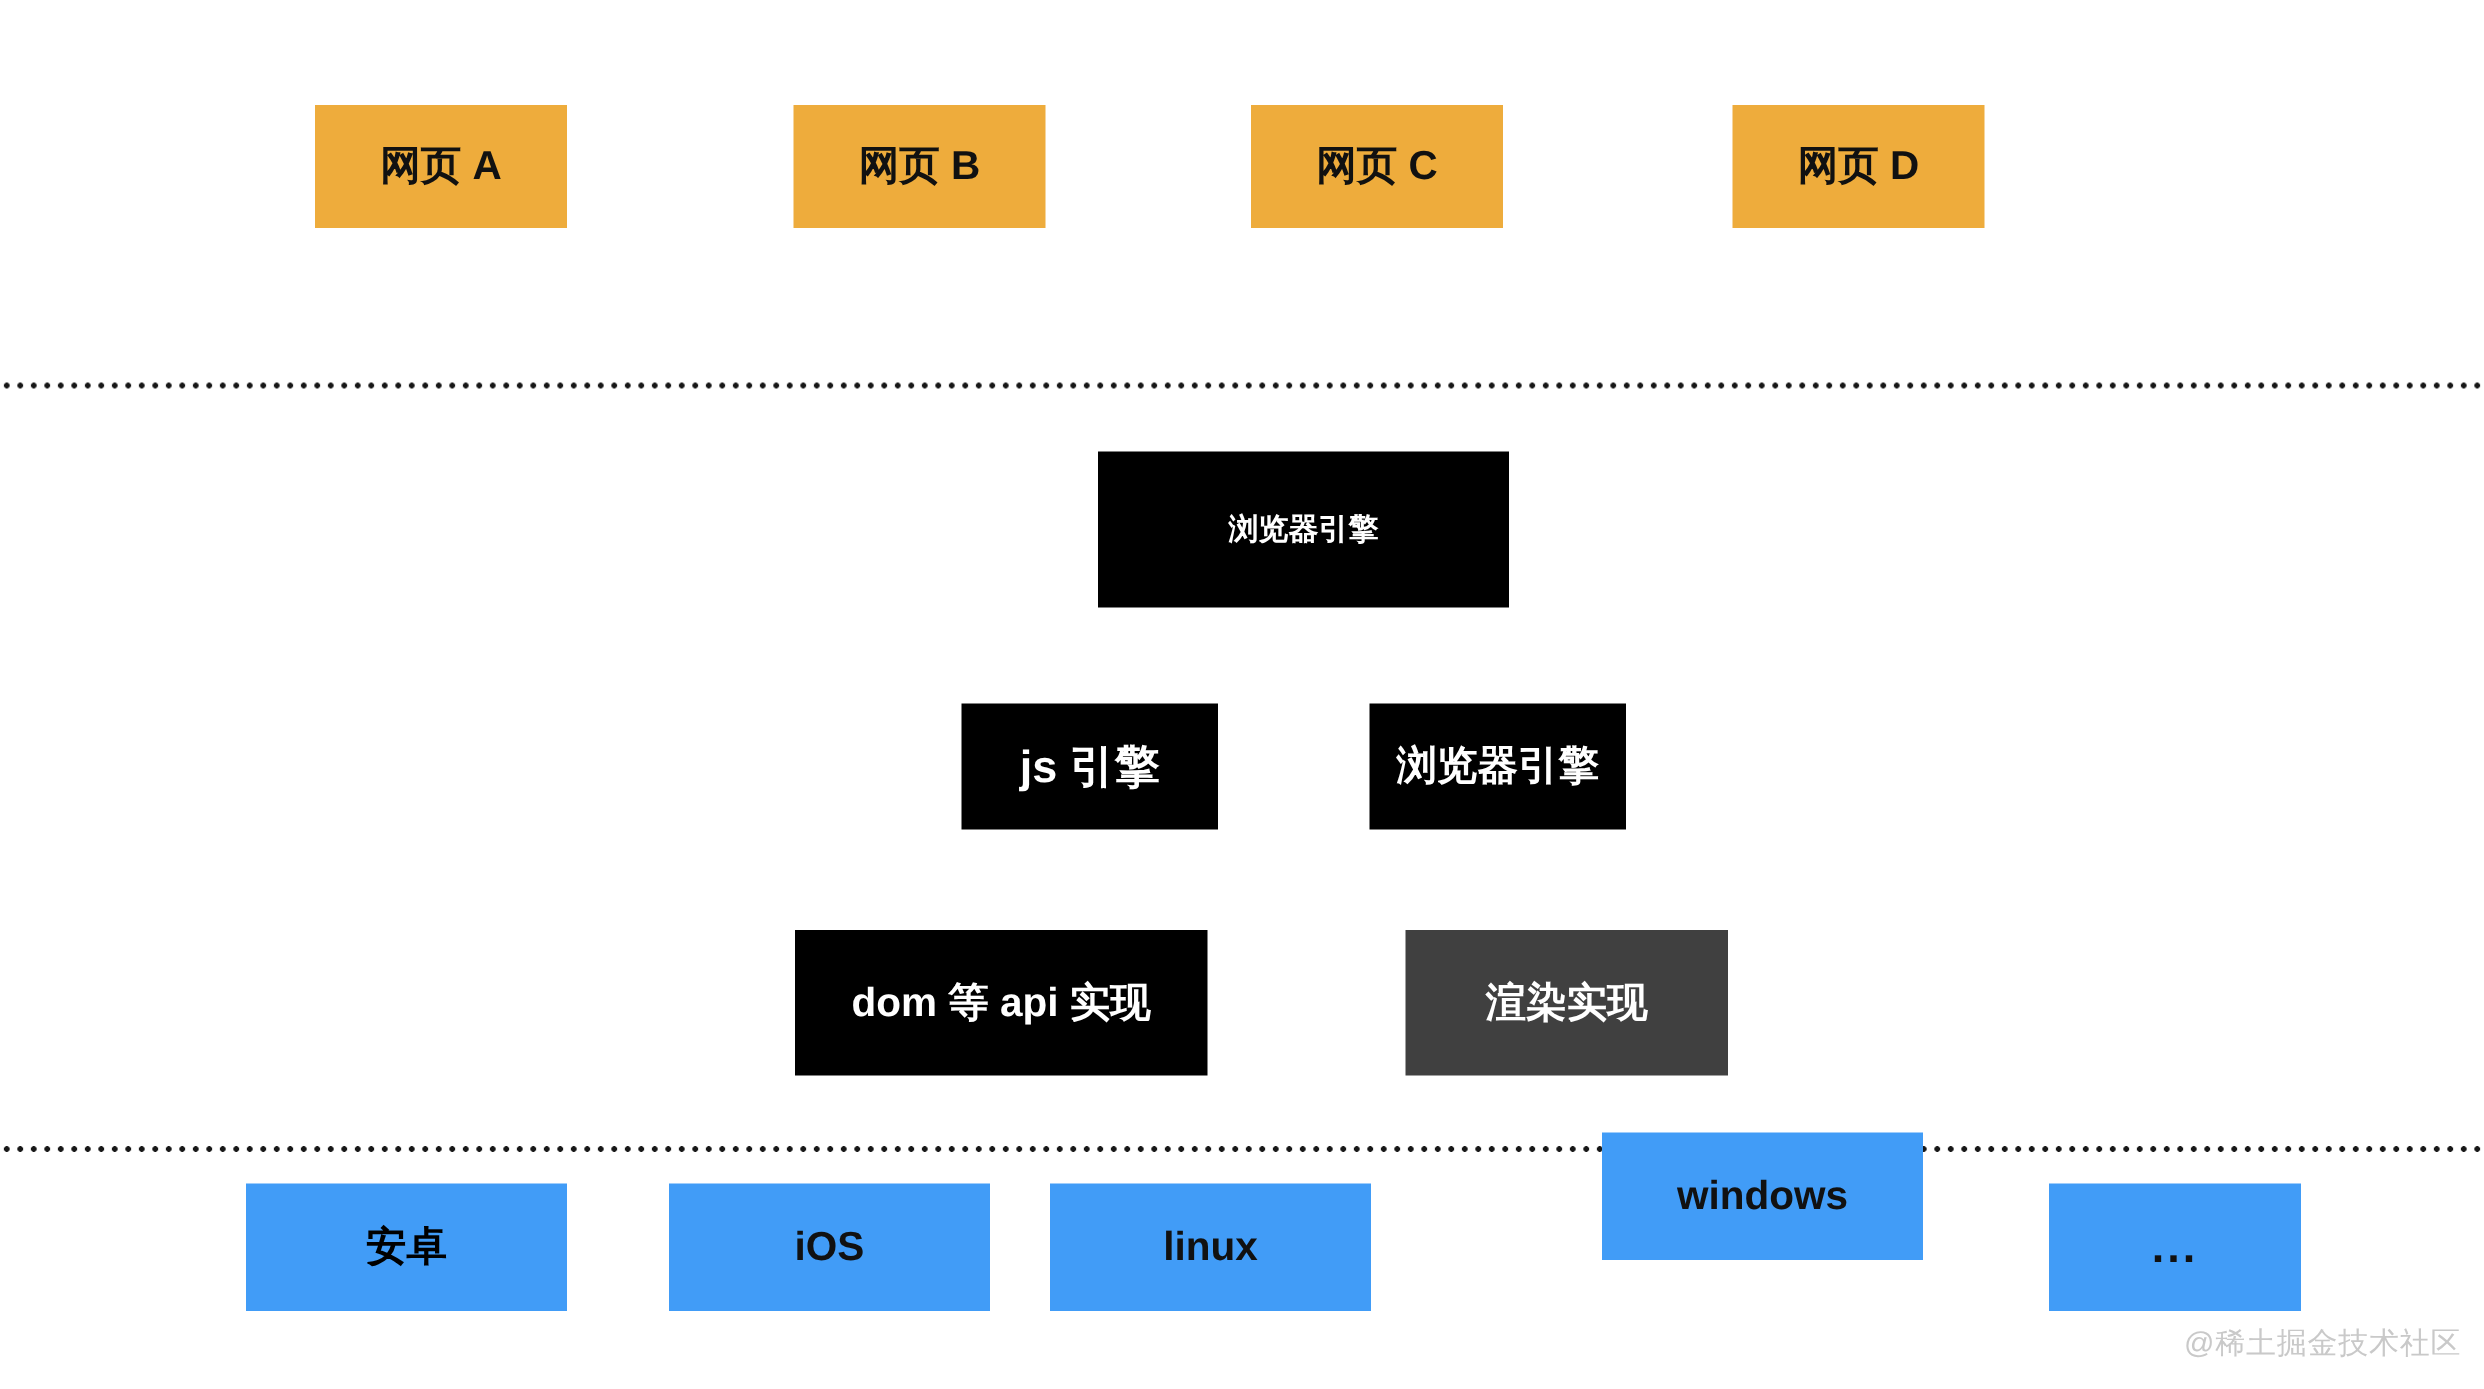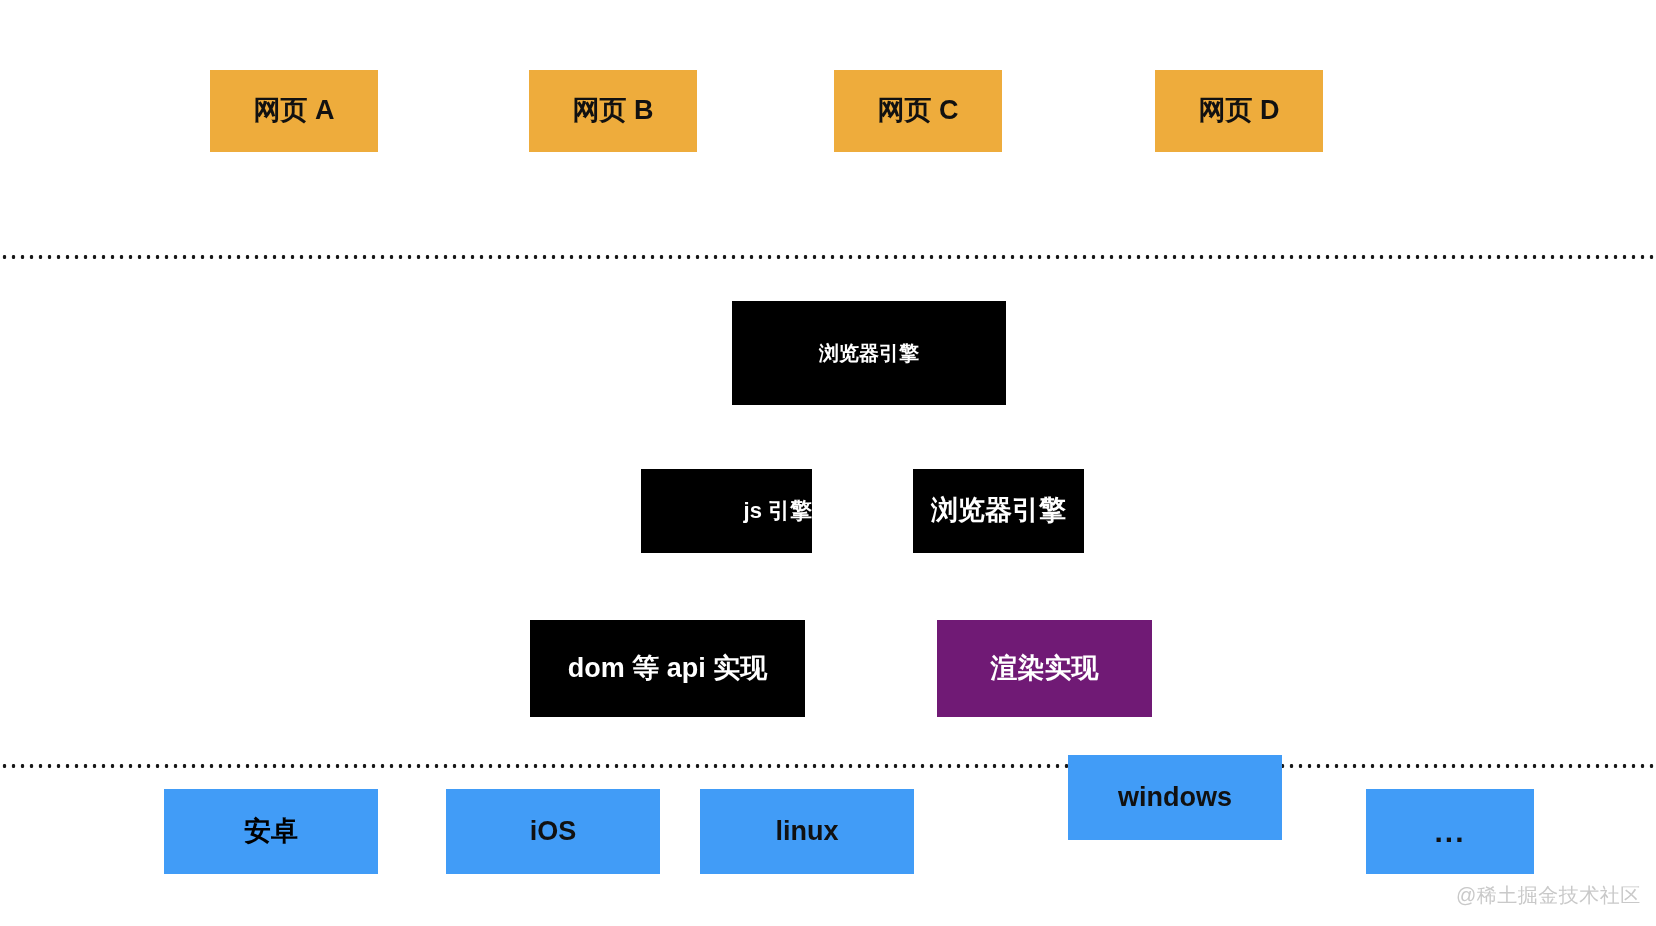--- a/index.html
+++ b/index.html
@@ -82,30 +82,30 @@
   </div>
   <div class="node node-web" style="left: 1155px; top: 70px; width: 168px; height: 82px; background: rgb(238, 172, 60); color: rgb(17, 17, 17);">
     <span>网页 D</span>
   </div>
 
   <div class="divider" style="top: 255px;"></div>
 
   <div class="node node-engine" style="left: 732px; top: 301px; width: 274px; height: 104px; font-size: 20px; background: rgb(0, 0, 0); color: rgb(255, 255, 255); align-items: center;">
     <span>浏览器引擎</span>
   </div>
-  <div class="node node-engine" style="left: 641px; top: 469px; width: 171px; height: 84px; font-size: 22px; background: rgb(0, 0, 0); color: rgb(255, 255, 255); justify-content: flex-end;">
+  <div class="node node-engine" style="left: 641px; top: 469px; width: 171px; height: 84px; font-size: 30px; background: rgb(0, 0, 0); color: rgb(255, 255, 255);">
     <span>js 引擎</span>
   </div>
   <div class="node node-engine" style="left: 913px; top: 469px; width: 171px; height: 84px; font-size: 27px; background: rgb(0, 0, 0); color: rgb(255, 255, 255);">
     <span>浏览器引擎</span>
   </div>
   <div class="node node-engine" style="left: 530px; top: 620px; width: 275px; height: 97px; font-size: 27px; background: rgb(0, 0, 0); color: rgb(255, 255, 255);">
     <span>dom 等 api 实现</span>
   </div>
-  <div class="node node-engine" style="left: 937px; top: 620px; width: 215px; height: 97px; font-size: 27px; background: #701a75; color: rgb(255, 255, 255);">
+  <div class="node node-engine" style="left: 937px; top: 620px; width: 215px; height: 97px; font-size: 27px; background: #404040; color: rgb(255, 255, 255);">
     <span>渲染实现</span>
   </div>
 
   <div class="divider" style="top: 764px;"></div>
 
   <div class="node node-os" style="left: 164px; top: 789px; width: 214px; height: 85px; background: rgb(65, 156, 247); color: #000000;">
     <span>安卓</span>
   </div>
   <div class="node node-os" style="left: 446px; top: 789px; width: 214px; height: 85px; background: rgb(65, 156, 247); color: rgb(17, 17, 17);">
     <span>iOS</span>

